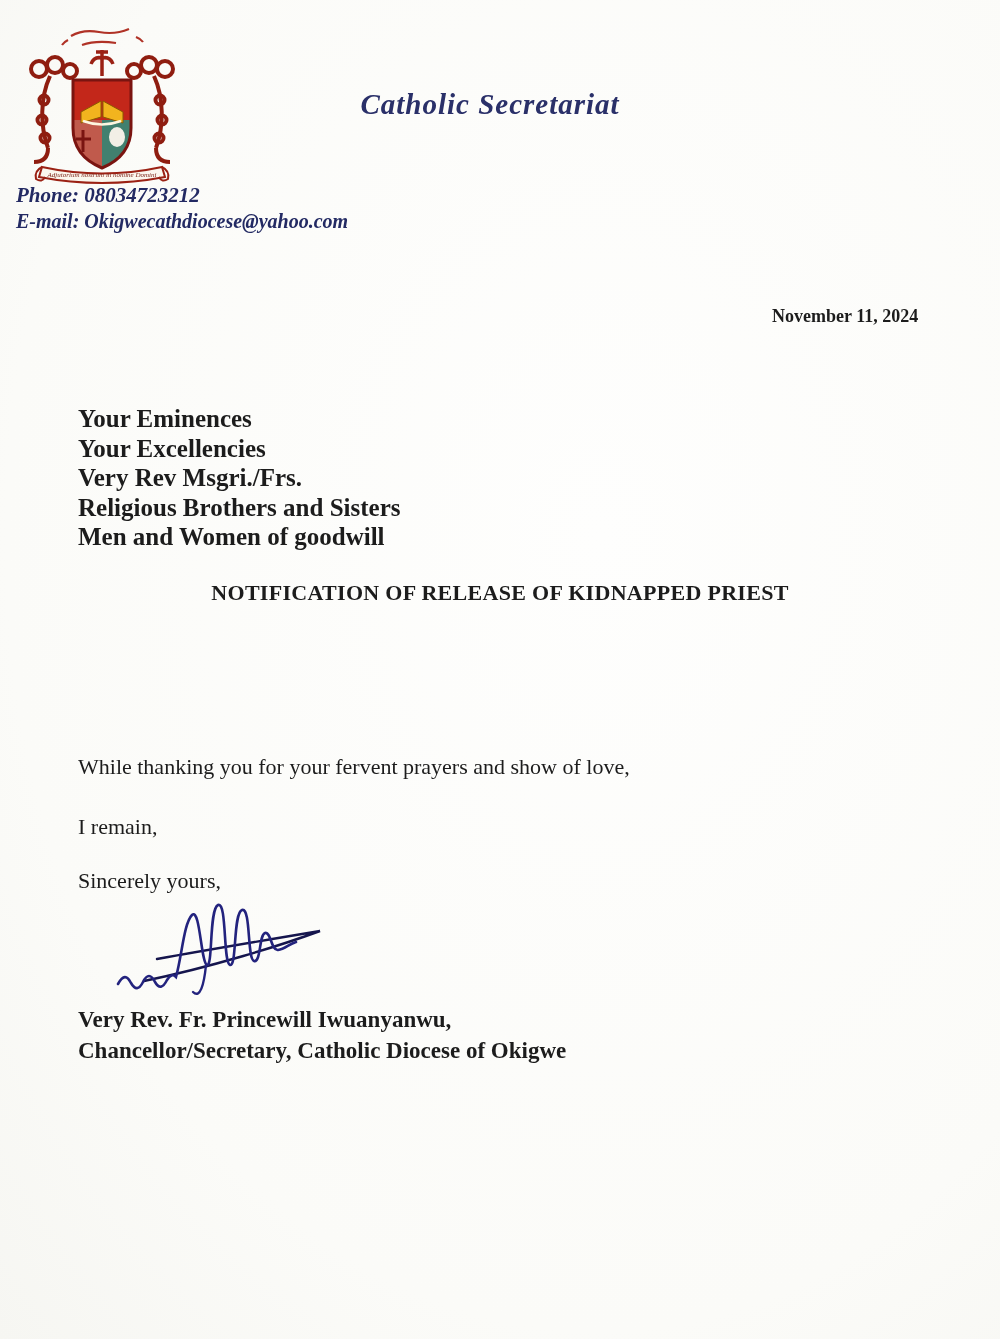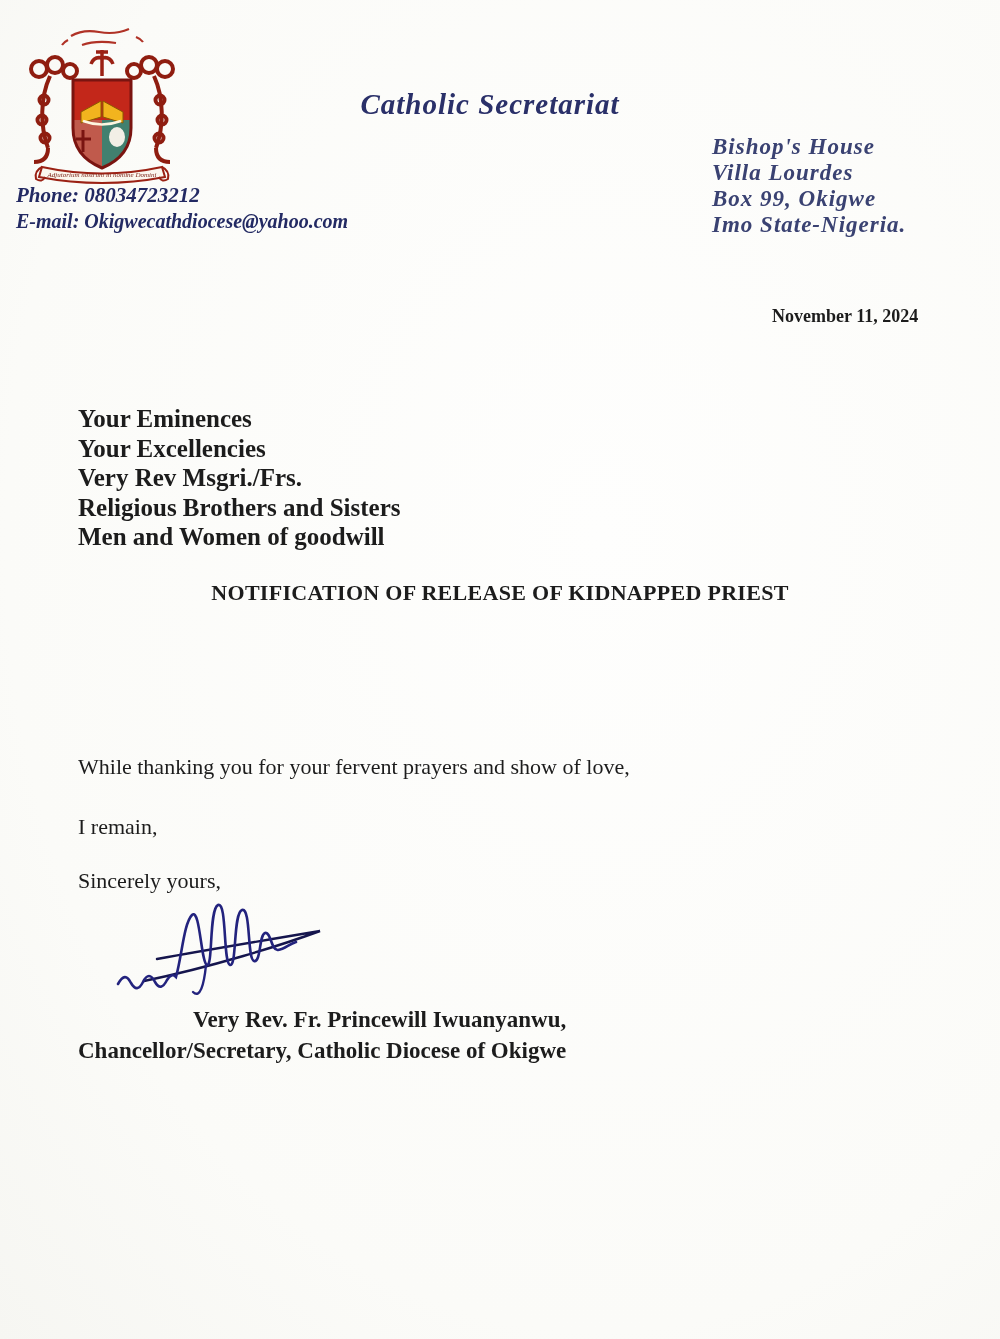--- a/index.html
+++ b/index.html
@@ -73,21 +73,20 @@
   .p3 { top: 810px; }
   .p4 { top: 864px; }
 
   .signature { left: 112px; top: 893px; }
 
   .signer {
     left: 78px; top: 1004px;
     font-size: 23px; font-weight: bold;
     line-height: 31px;
     white-space: nowrap;
-    text-align: right;
   }
 </style>
 </head>
 <body>
 
 <div class="page">
 
   <svg class="abs" style="left:26px; top:24px;" width="152" height="164" viewBox="0 0 152 164">
 
     <g stroke="#b03226" stroke-width="2.2" fill="none">
@@ -144,26 +143,20 @@
     </g>
   </svg>
 
   <div class="abs secretariat">Catholic Secretariat</div>
 
   <div class="abs contact">
     <div><span>Phone:</span>&nbsp;<span>08034723212</span></div>
     <div style="font-size:20px"><span>E-mail:</span>&nbsp;<span>Okigwecathdiocese@yahoo.com</span></div>
   </div>
 
-  <div class="abs address">
-    <div>Bishop's House</div>
-    <div>Villa Lourdes</div>
-    <div>Box 99, Okigwe</div>
-    <div>Imo State-Nigeria.</div>
-  </div>
 
   <div class="abs date">November 11, 2024</div>
 
   <div class="abs recipients">
     <div>Your Eminences</div>
     <div>Your Excellencies</div>
     <div>Very Rev Msgri./Frs.</div>
     <div>Religious Brothers and Sisters</div>
     <div>Men and Women of goodwill</div>
   </div>

